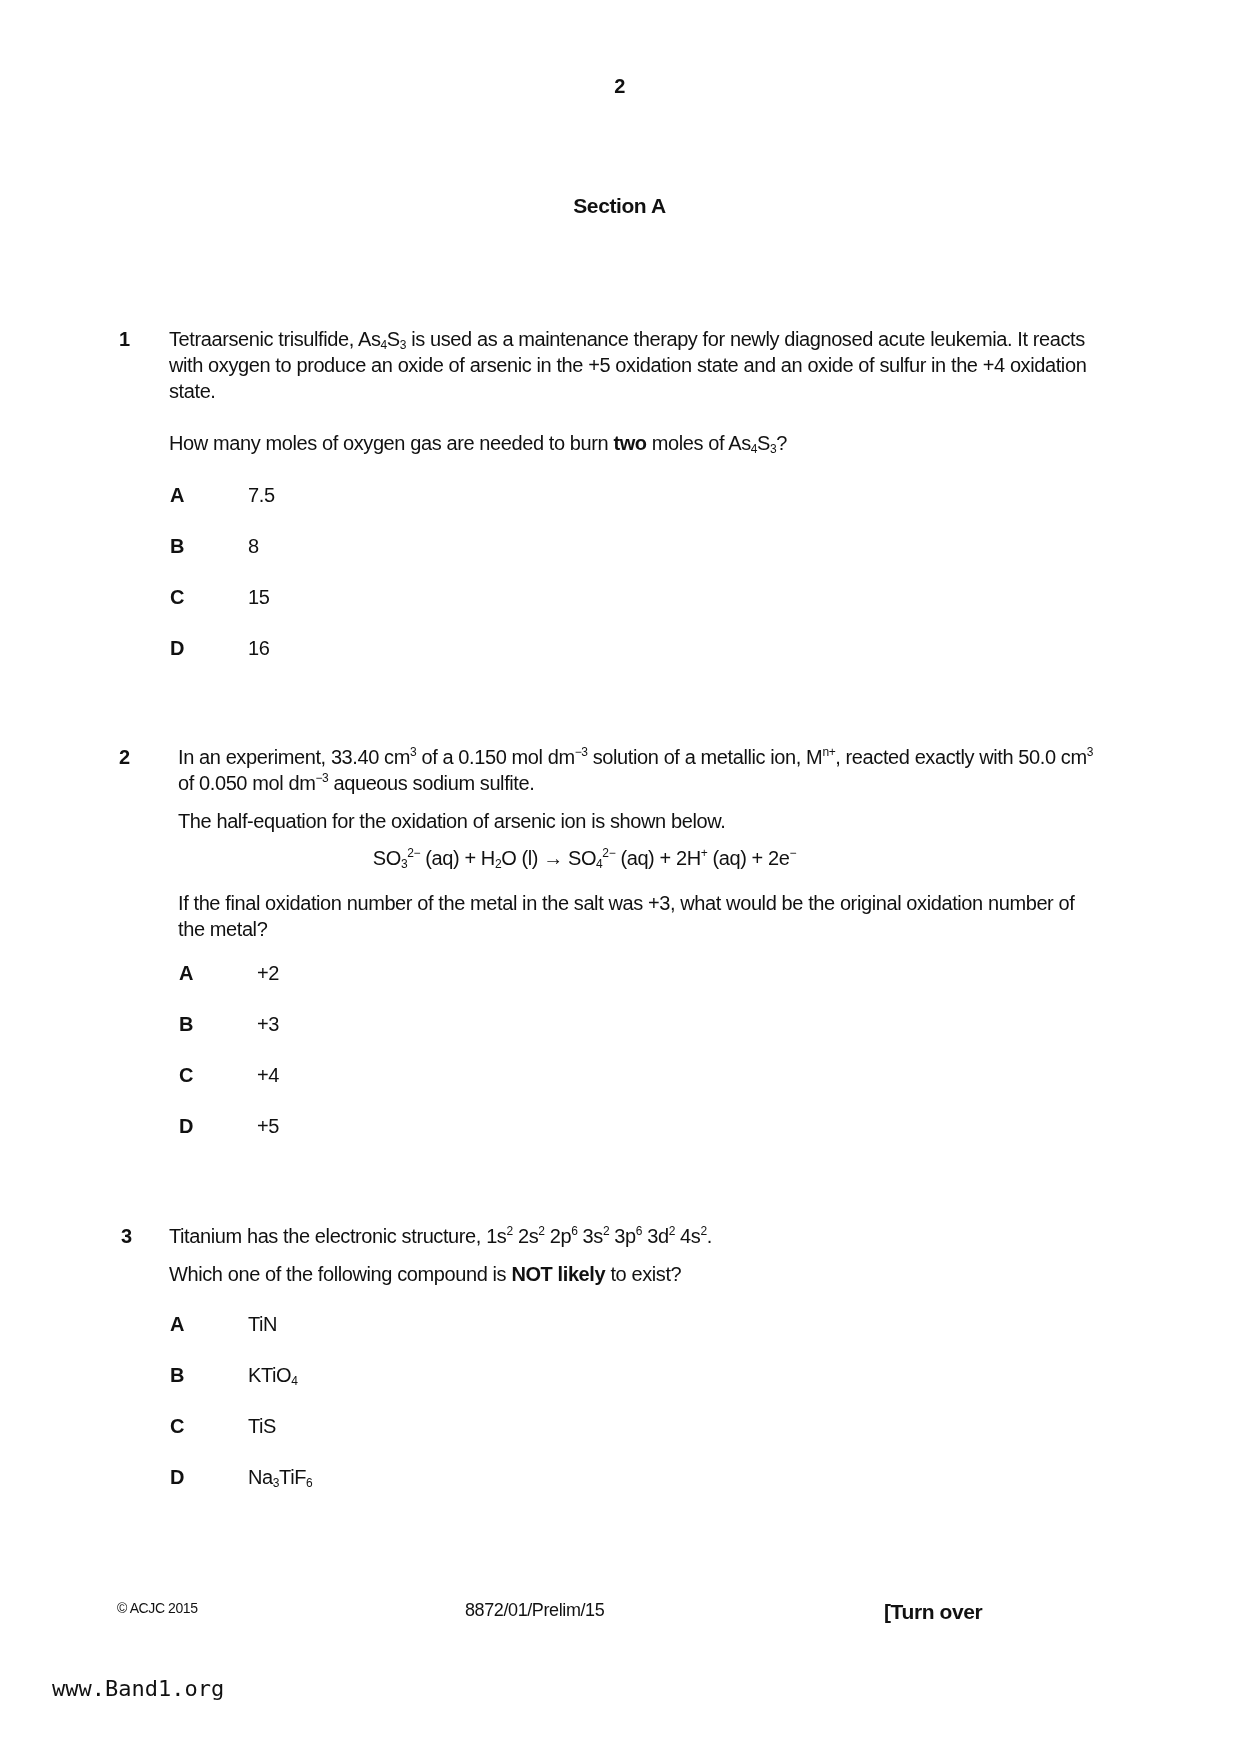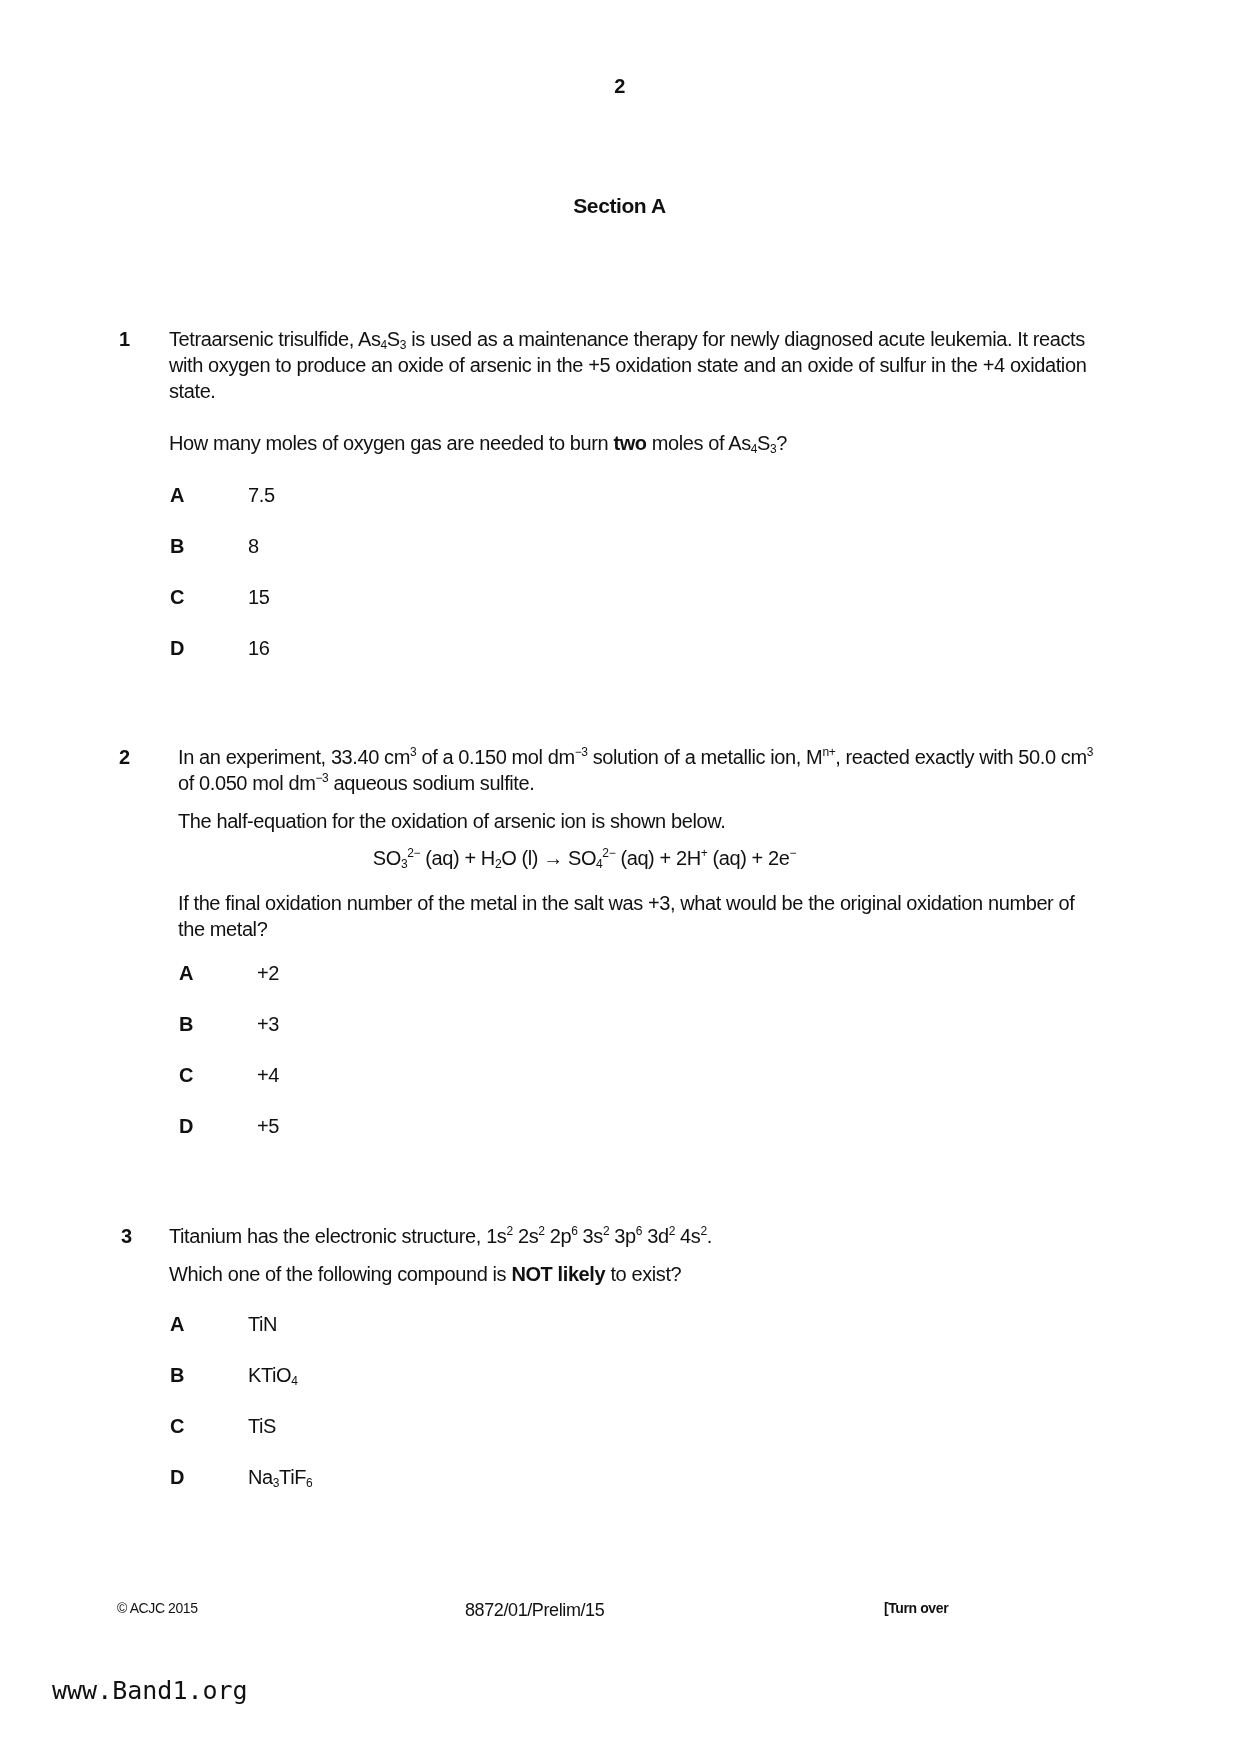--- a/index.html
+++ b/index.html
@@ -21,22 +21,22 @@
     .q-num { font-weight: bold; font-size: 20px; }
     .q-text { line-height: 26px; font-size: 20px; }
     .option { display: flex; align-items: baseline; }
     .opt-letter { font-weight: bold; width: 66px; display: inline-block; }
     .opt-value { display: inline-block; margin-left: 12px; }
 
     .equation { left: 0; width: 1239px; text-align: center; font-size: 20px; }
 
     .footer-left { left: 117px; top: 1600px; font-size: 14px; }
     .footer-center { left: 465px; top: 1600px; font-size: 18px; }
-    .footer-right { left: 884px; top: 1600px; font-size: 14px; font-weight: bold; }
-    .watermark { left: 52px; top: 1676px; font-family: "DejaVu Sans Mono", monospace; font-size: 25px; letter-spacing: 0; }
+    .footer-right { left: 884px; top: 1600px; font-size: 21px; font-weight: bold; }
+    .watermark { left: 52px; top: 1676px; font-family: "DejaVu Sans Mono", monospace; font-size: 22px; letter-spacing: 0; }
   </style>
 </head>
 <body>
 
 <div class="abs page-number">2</div>
 <div class="abs section-title">Section A</div>
 <div class="abs instructions">
 </div>
 
 <div>

